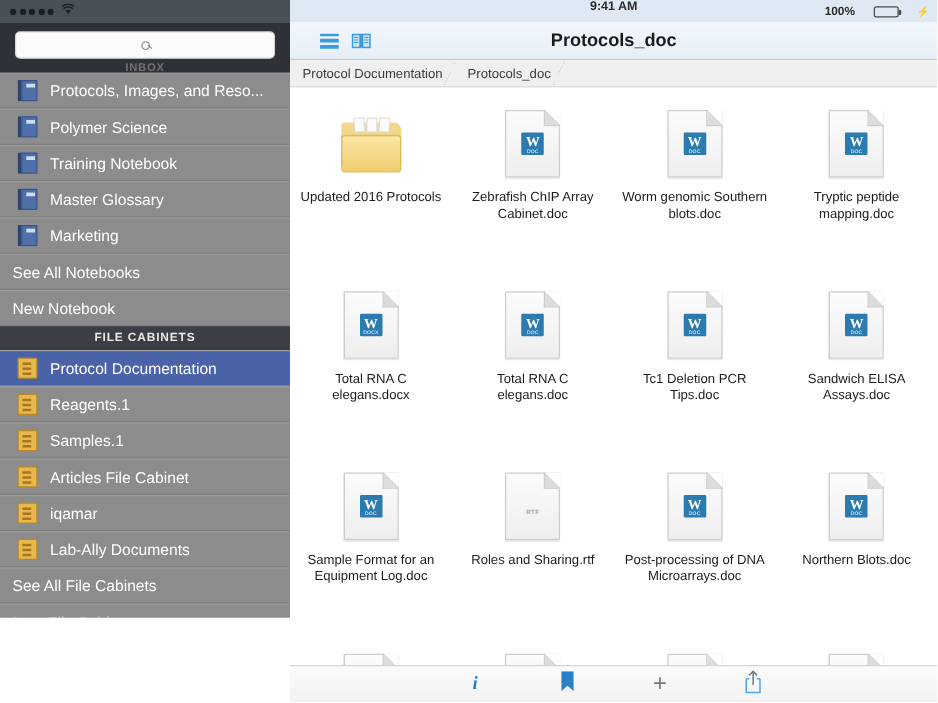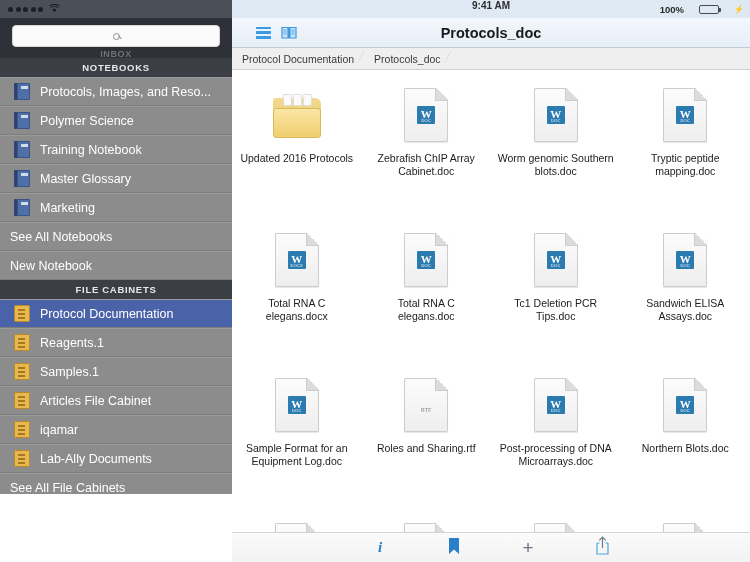--- a/index.html
+++ b/index.html
@@ -279,21 +279,20 @@
       </span>
     </div>
 
     <div class="sb-searchwrap">
       <div class="sb-search" title="">
         <span class="mag"></span>
       </div>
       <div class="ghost-label">INBOX</div>
     </div>
 
-    <div class="sb-section">NOTEBOOKS</div>
 
     <div class="sb-row">
       <span class="sb-icon ico-notebook"></span>
       <span class="label">Protocols, Images, and Reso...</span>
     </div>
     <div class="sb-row">
       <span class="sb-icon ico-notebook"></span>
       <span class="label">Polymer Science</span>
     </div>
     <div class="sb-row">

